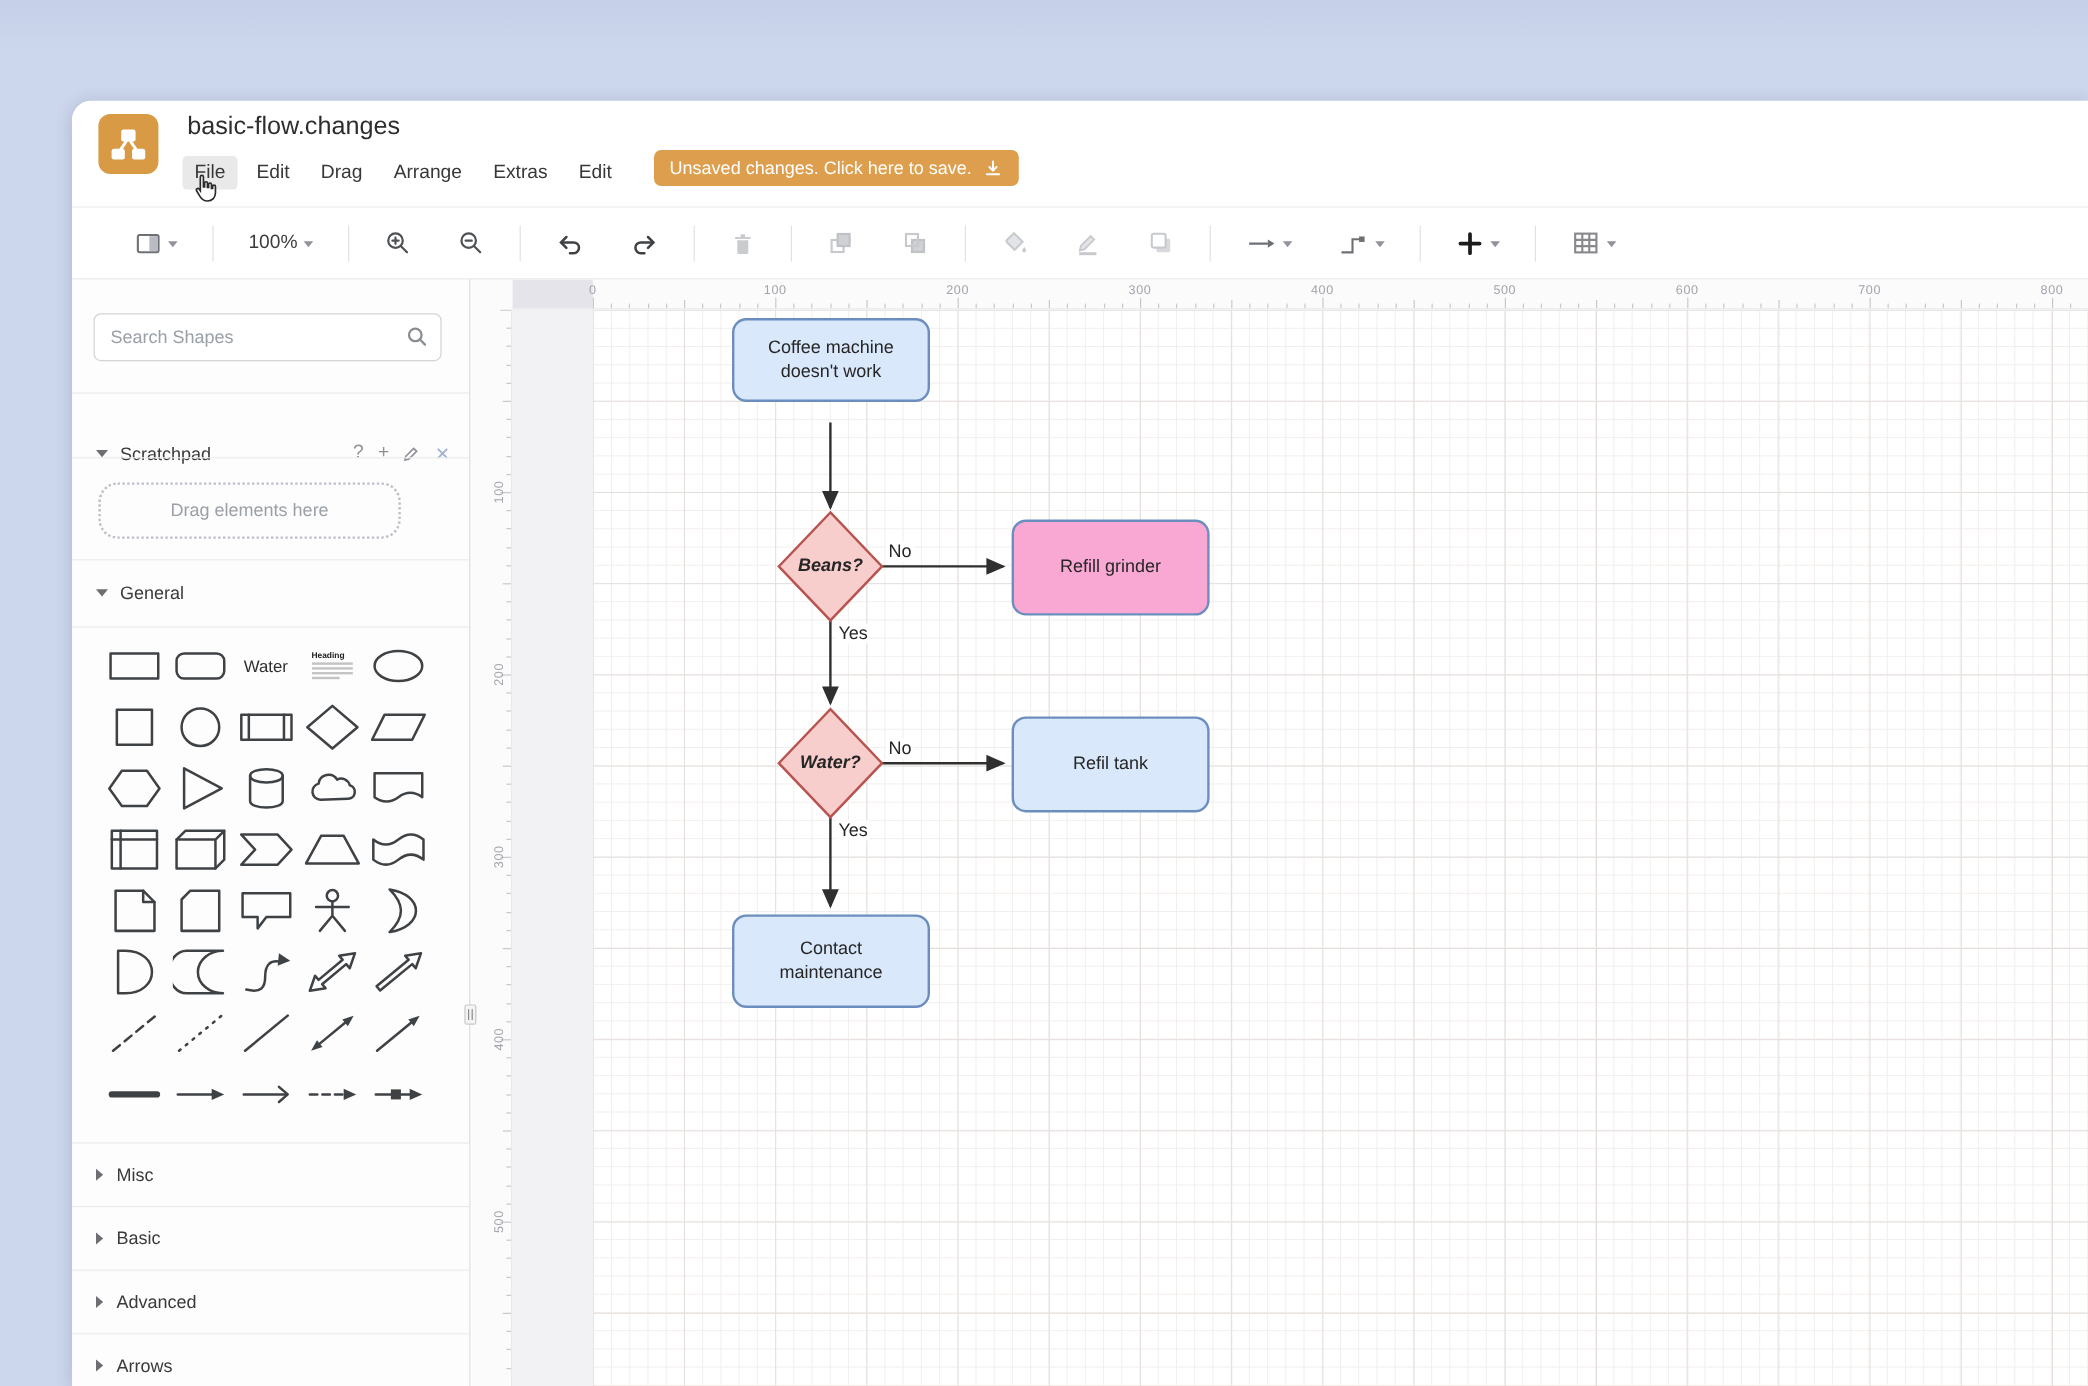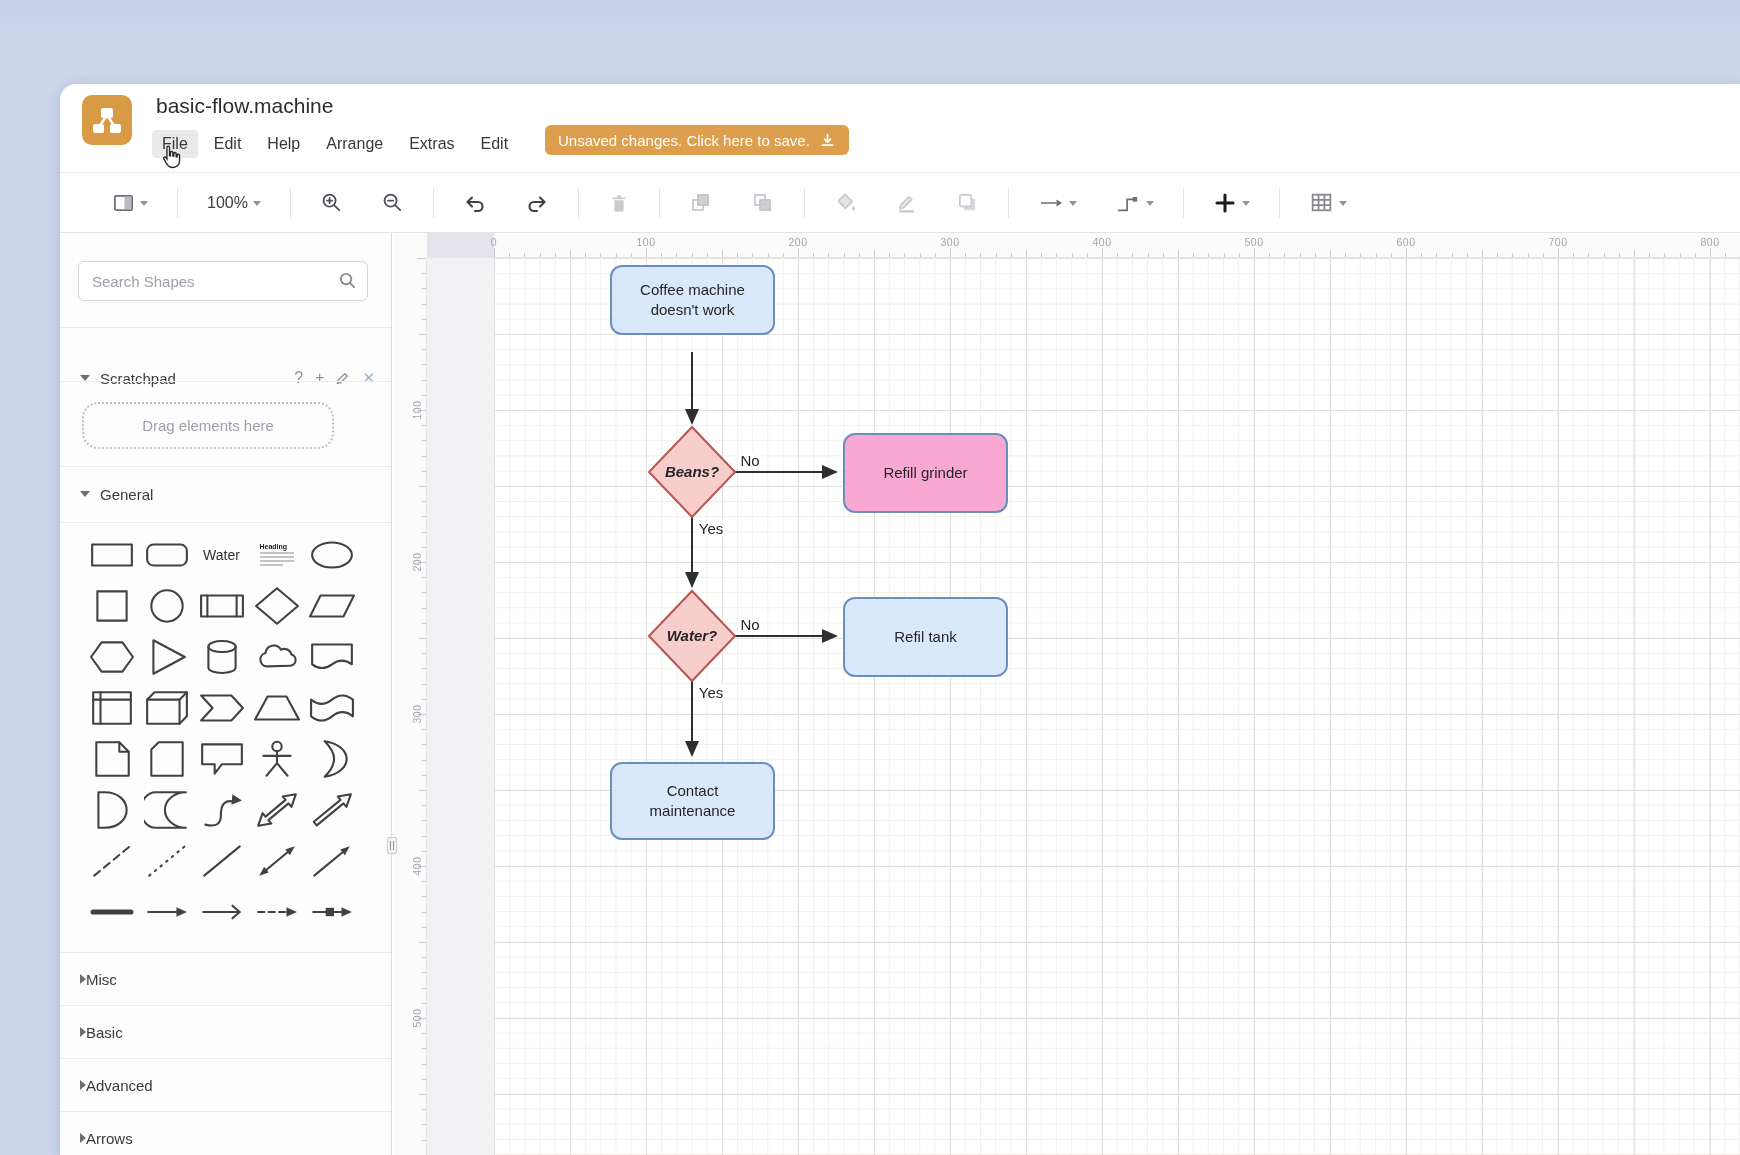--- a/index.html
+++ b/index.html
@@ -64,21 +64,21 @@
     display:grid; grid-template-columns:repeat(5,55px); grid-auto-rows:51px; }
   .shape-cell { display:flex; align-items:center; justify-content:center; cursor:grab; }
   .shape-cell svg { width:46px; height:40px; }
   .shape-text-label { font-size:14px; color:#2f2f2f; }
   .tb-mini { width:34px; display:flex; flex-direction:column; gap:2px; align-items:flex-start; }
   .tb-mini b { font-size:7px; color:#222; line-height:7px; }
   .tb-mini i { display:block; width:100%; height:2px; background:#c4c4c4; }
   .tb-mini i:last-child { width:70%; }
   .collapsed-sections { position:absolute; left:0; right:0; top:719px; }
   .collapsed-row { height:53px; border-top:1px solid #ebebee; display:flex; align-items:center;
-    padding-left:20px; font-size:15px; color:#3a3a3a; cursor:pointer; background:#fdfdfe; }
+    padding-left:20px; gap:11px; font-size:15px; color:#3a3a3a; cursor:pointer; background:#fdfdfe; }
   .panel-resizer { position:absolute; left:327px; top:753px; width:10px; height:17px; z-index:6;
     background:#f4f4f4; border:1px solid #c9c9c9; border-radius:2px; cursor:col-resize;
     display:flex; align-items:center; justify-content:center; gap:1.5px; }
   .panel-resizer i { display:block; width:1.5px; height:9px; background:#8a8a8a; }
 
   
   .canvas-area { position:absolute; left:333px; top:149px; right:0; bottom:0; background:#fbfbfc; }
   .h-ruler { position:absolute; left:34px; top:0; right:0; height:25px; background:#fbfbfc;
     border-bottom:1px solid #e4e4e8; overflow:hidden; }
   .h-ruler .origin-shade { position:absolute; left:0; top:0; width:67px; bottom:0; background:#e4e4ea; }
@@ -118,25 +118,25 @@
 
     <div class="header">
       <div class="logo">
         <svg width="34" height="34" viewBox="0 0 34 34">
           <path d="M17 12 L9 24 M17 12 L25 24" stroke="#fff" stroke-width="2.5" fill="none"></path>
           <rect x="11" y="5" width="12" height="10" rx="2" fill="#fff"></rect>
           <rect x="3" y="21" width="11" height="9" rx="2" fill="#fff"></rect>
           <rect x="20" y="21" width="11" height="9" rx="2" fill="#fff"></rect>
         </svg>
       </div>
-      <div class="doc-title">basic-flow.machine</div>
+      <div class="doc-title">basic-flow.changes</div>
       <div class="menubar" id="menubar">
           <span class="menu-item active">File</span>
           <span class="menu-item">Edit</span>
-          <span class="menu-item">Help</span>
+          <span class="menu-item">Drag</span>
           <span class="menu-item">Arrange</span>
           <span class="menu-item">Extras</span>
           <span class="menu-item">Edit</span>
         </div>
       <button class="save-banner" id="save-banner" style="background: rgb(221, 159, 77);">
         <span>Unsaved changes. Click here to save.</span>
         <svg width="17" height="17" viewBox="0 0 20 20" fill="none" stroke="#fff" stroke-width="2" stroke-linecap="round" stroke-linejoin="round">
           <path d="M10 3v8M6.5 8.5 10 12l3.5-3.5M4 15.5h12"></path>
         </svg>
       </button>

